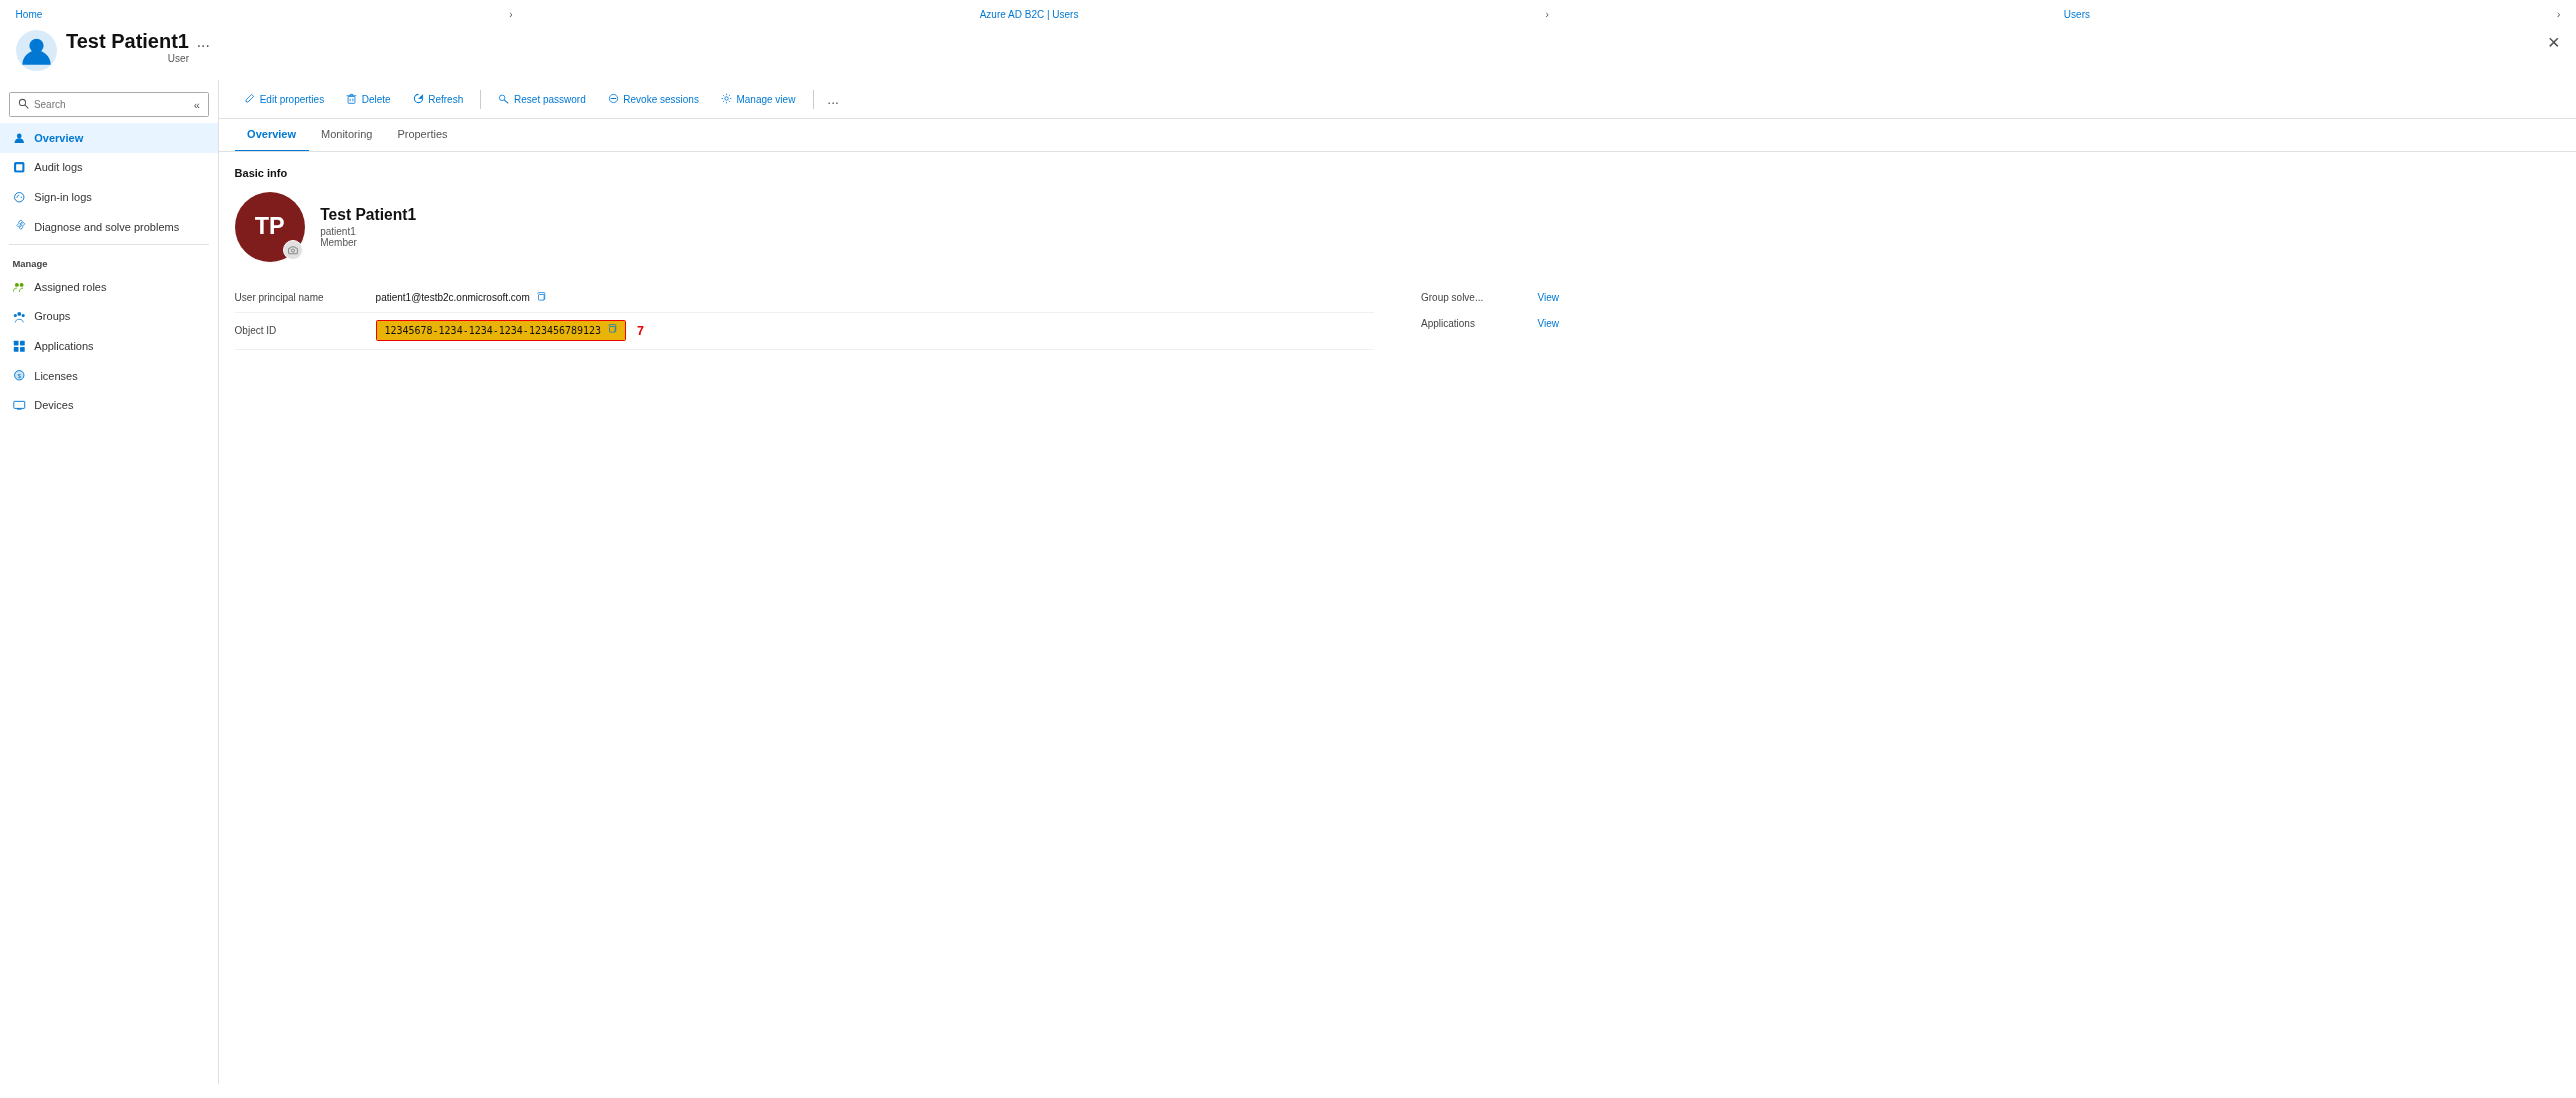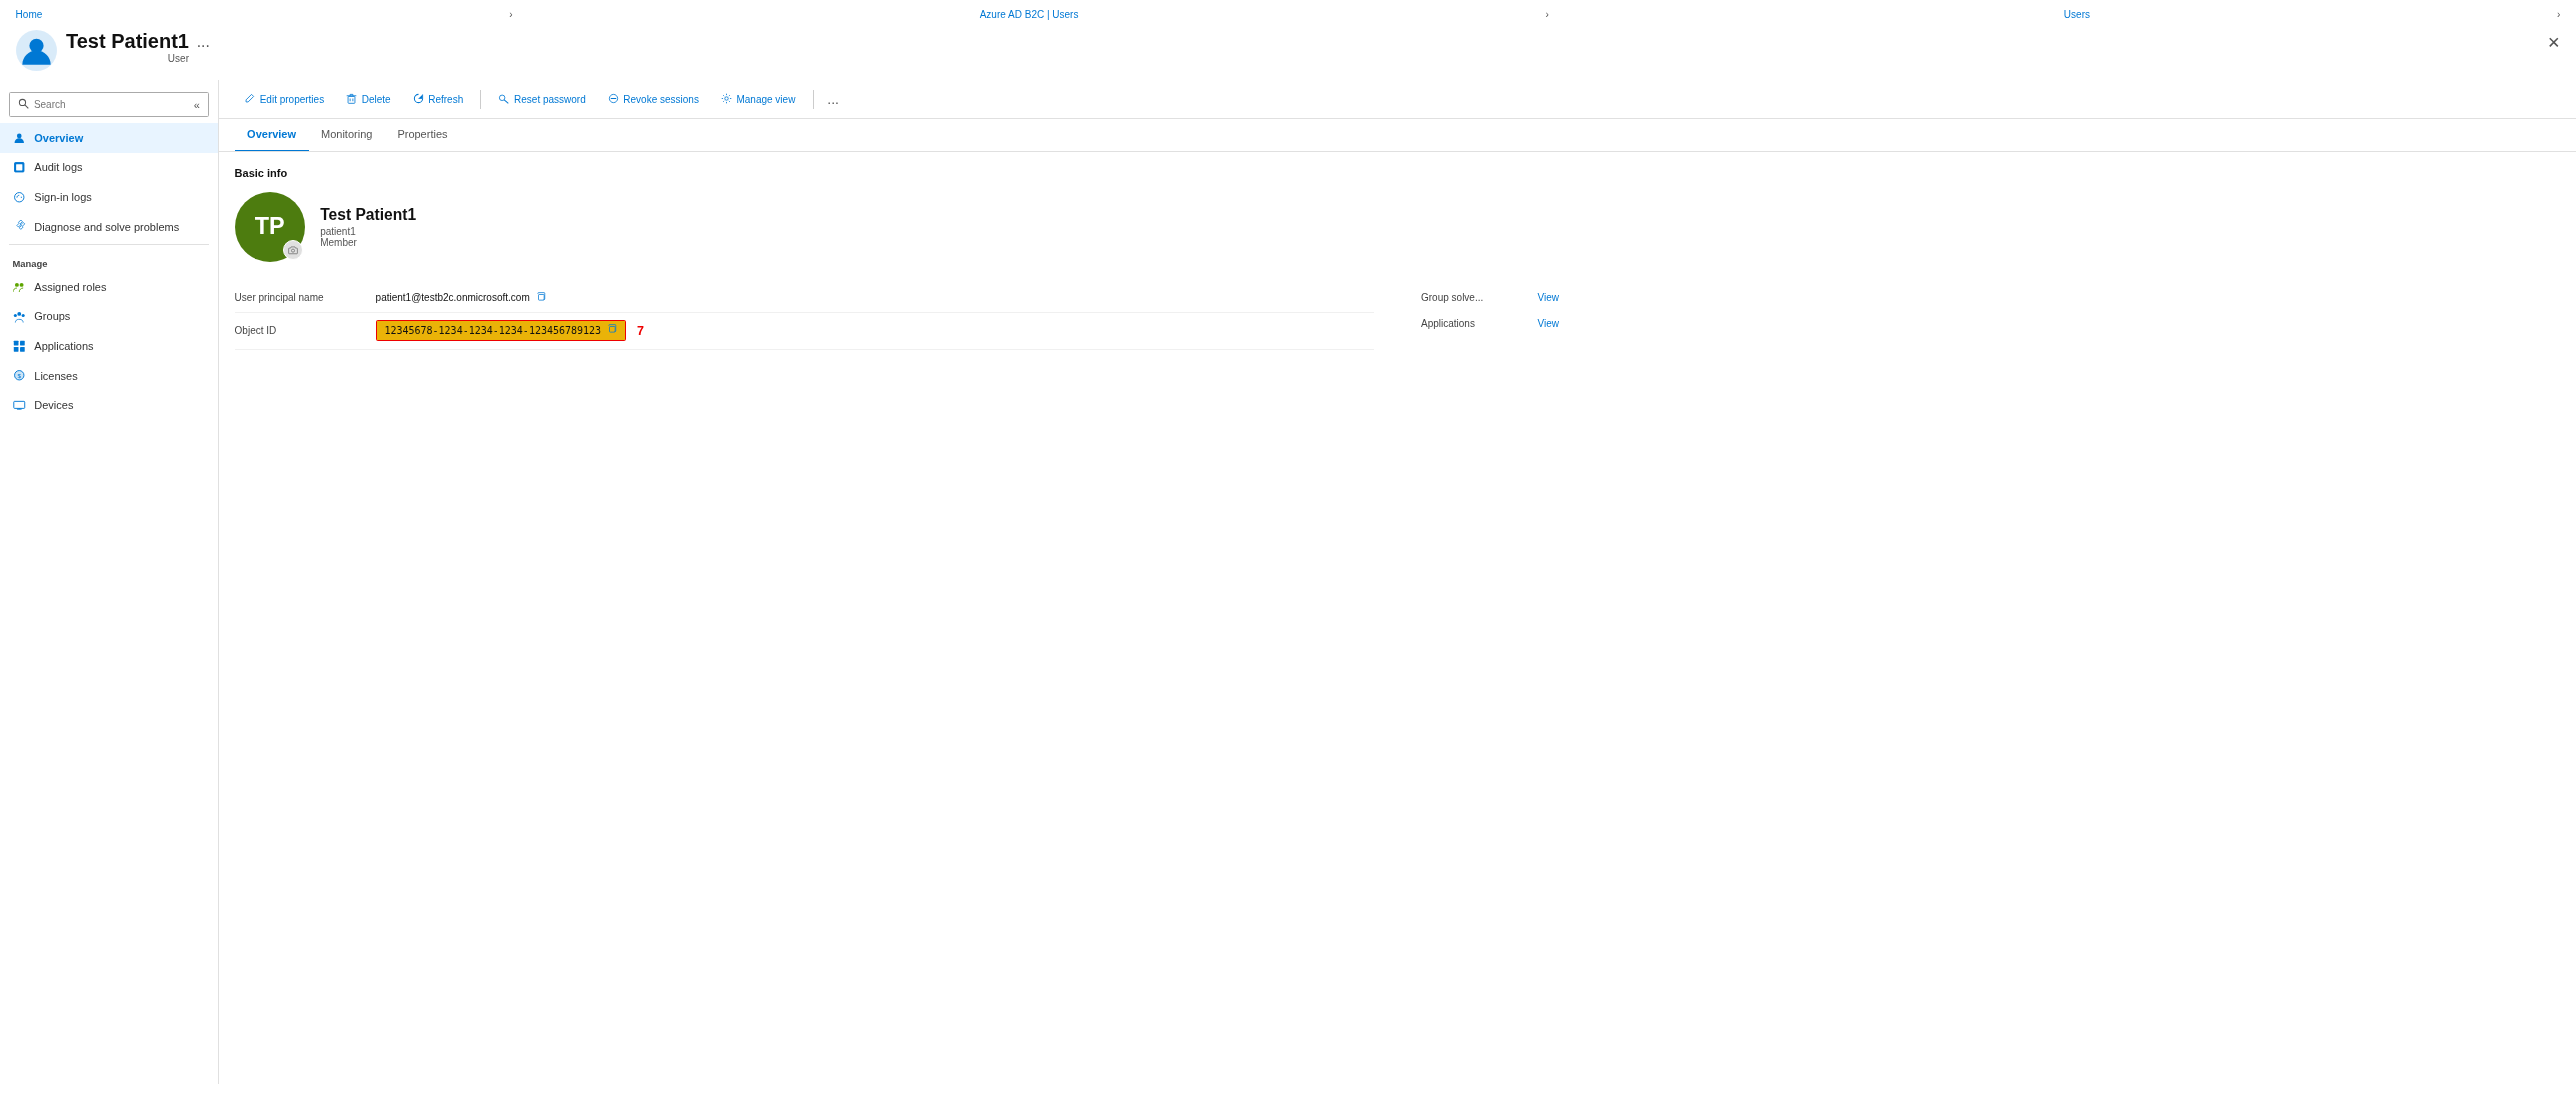--- a/index.html
+++ b/index.html
@@ -46,21 +46,21 @@
     .tabs { display: flex; padding: 0 15.6px; border-bottom: 0.8px solid #e0e0e0; }
     .tab { padding: 9.4px 12.5px; cursor: pointer; font-size: 11px; color: #555; border-bottom: 1.6px solid transparent; }
     .tab.active { color: #0078d4; border-bottom: 1.6px solid #0078d4; font-weight: 600; }
 
     
     .content { padding: 15.6px; flex: 1; overflow-y: auto; }
     .basic-info-label { font-size: 11px; font-weight: 700; color: #111; margin-bottom: 12.5px; }
 
     
     .user-card { display: flex; align-items: center; gap: 15.6px; margin-bottom: 22px; }
-    .user-avatar { width: 70px; height: 70px; border-radius: 50%; background: #4d7c0f; display: flex; align-items: center; justify-content: center; color: white; font-size: 23.4px; font-weight: 700; position: relative; flex-shrink: 0; }
+    .user-avatar { width: 70px; height: 70px; border-radius: 50%; background: #7f1d1d; display: flex; align-items: center; justify-content: center; color: white; font-size: 23.4px; font-weight: 700; position: relative; flex-shrink: 0; }
     .camera-btn { position: absolute; bottom: 1.6px; right: 1.6px; width: 20px; height: 20px; border-radius: 50%; background: #e0e0e0; border: 1.6px solid white; display: flex; align-items: center; justify-content: center; font-size: 10px; cursor: pointer; }
     .user-info h2 { font-size: 15.6px; font-weight: 600; color: #111; }
     .user-info .username { font-size: 10px; color: #555; margin-top: 1.6px; }
     .user-info .role { font-size: 10px; color: #555; }
 
     
     .fields-section { display: flex; gap: 47px; }
     .fields-left { flex: 1; }
     .fields-right { flex: 1; }
 

